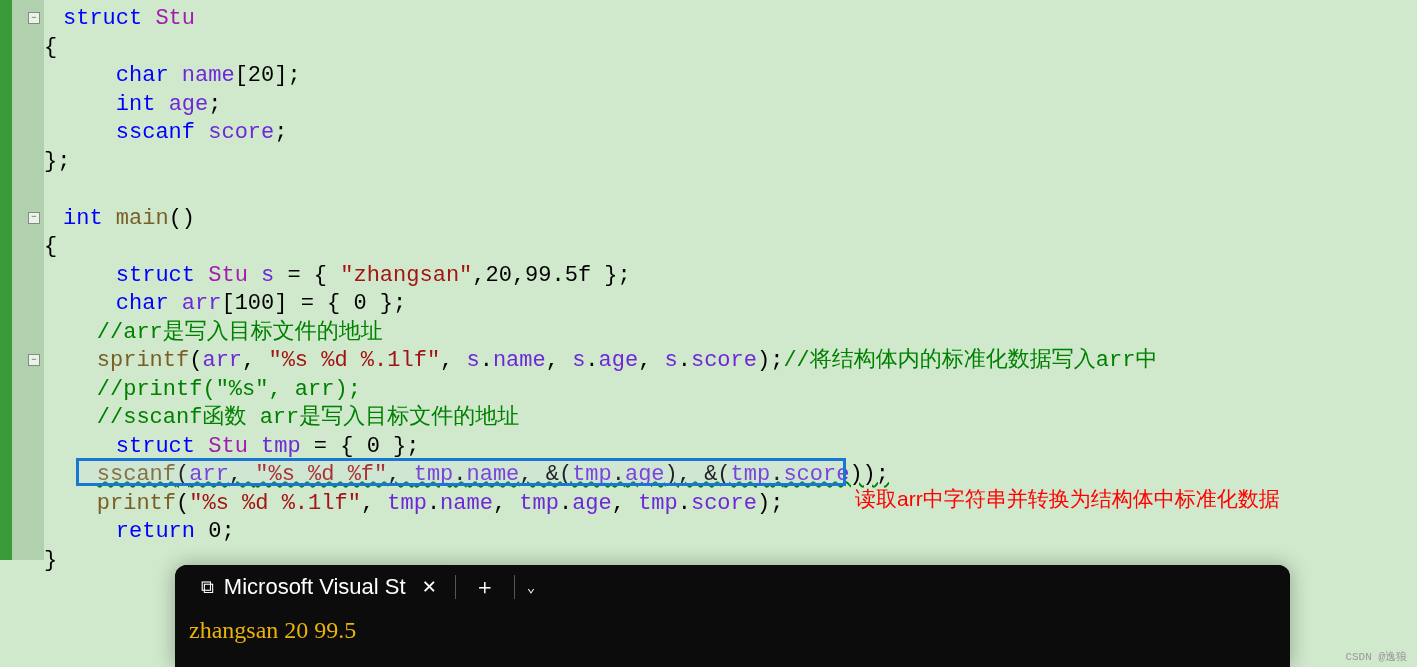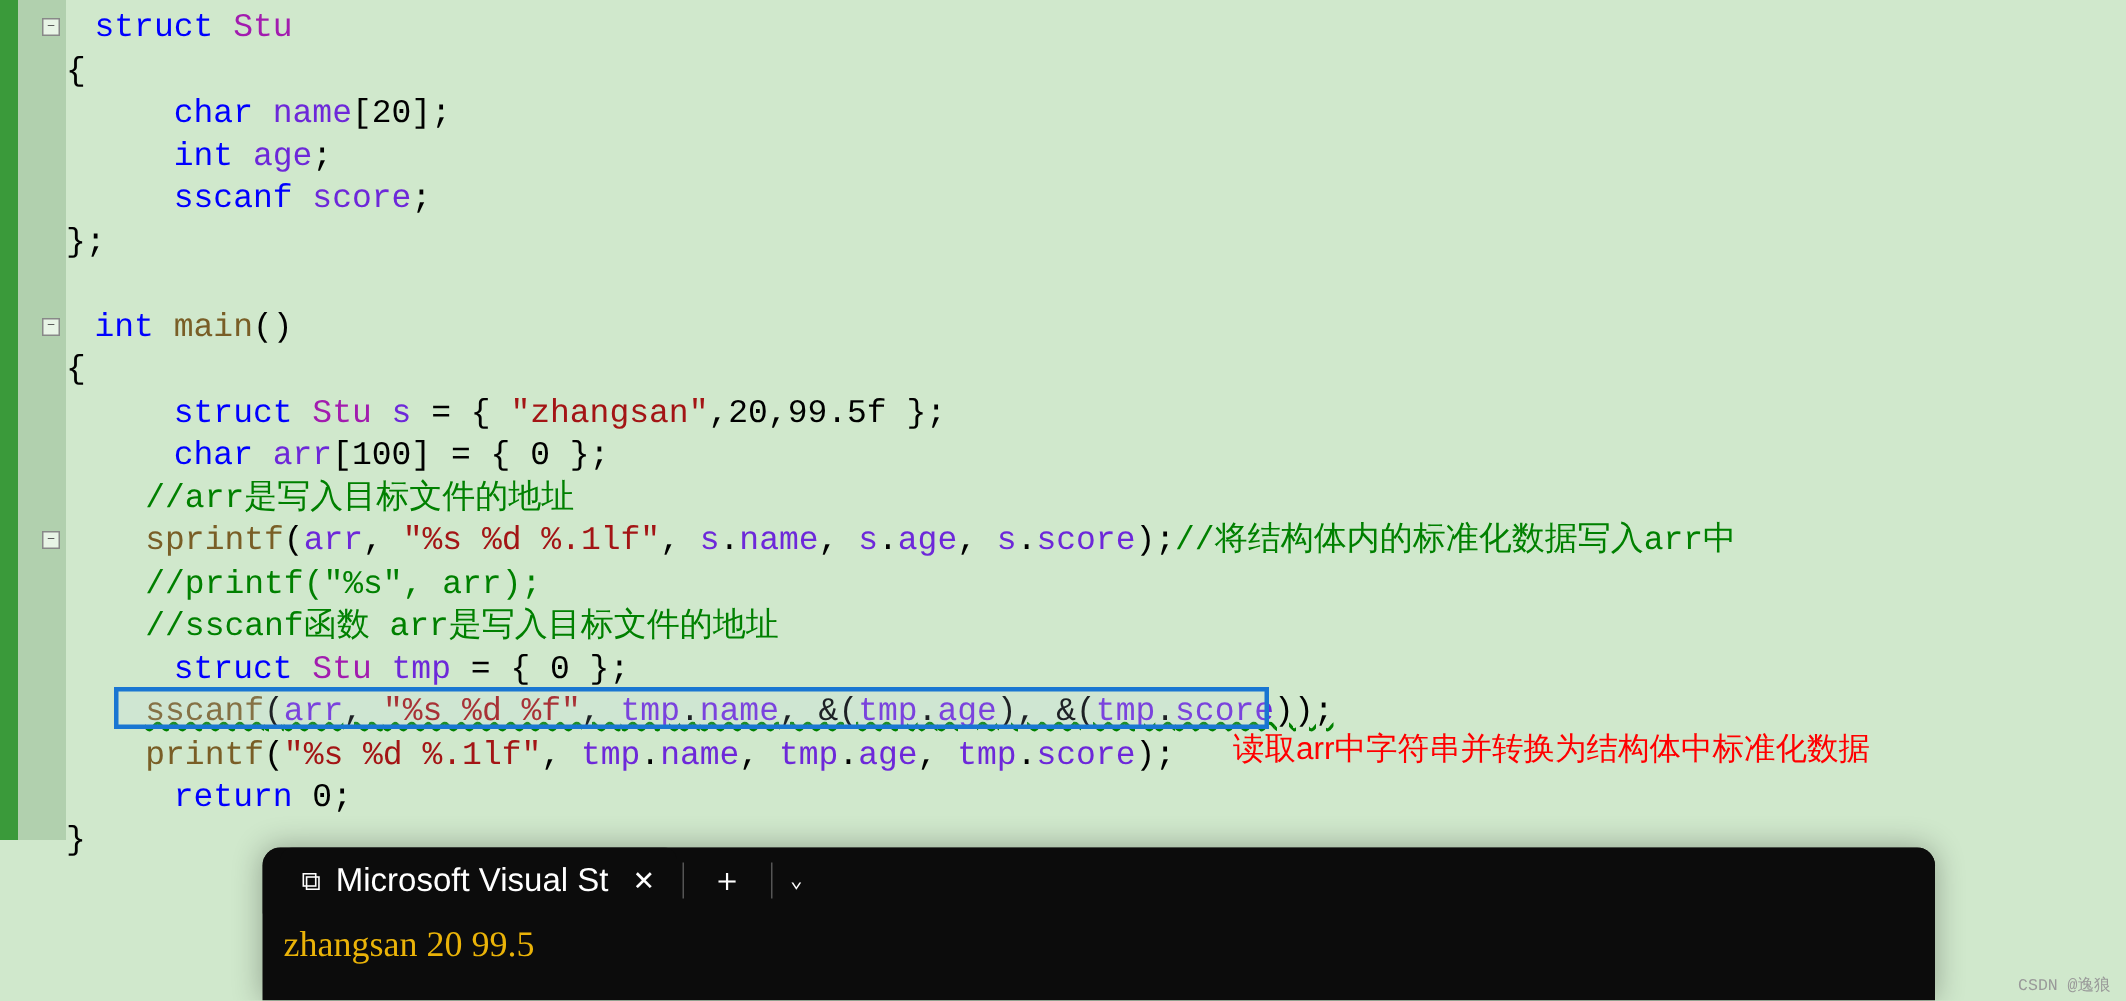--- a/index.html
+++ b/index.html
@@ -69,21 +69,21 @@
       position: absolute;
       left: 76px;
       top: 458px;
       width: 770px;
       height: 28px;
       border: 3px solid #1976d2;
       background: rgba(200,220,250,0.15);
     }
     .red-annotation {
       position: absolute;
-      left: 822px;
+      left: 855px;
       top: 485px;
       color: #ff0000;
       font-size: 21px;
       font-family: 'Microsoft YaHei', sans-serif;
     }
     .squiggle {
       text-decoration: underline wavy #008000;
       text-decoration-thickness: 1.5px;
       margin-top: 15px;
     }

